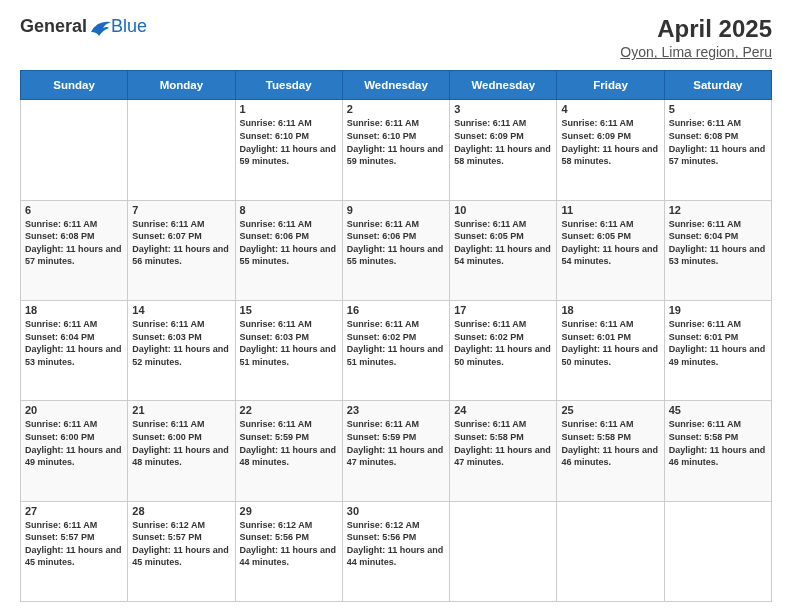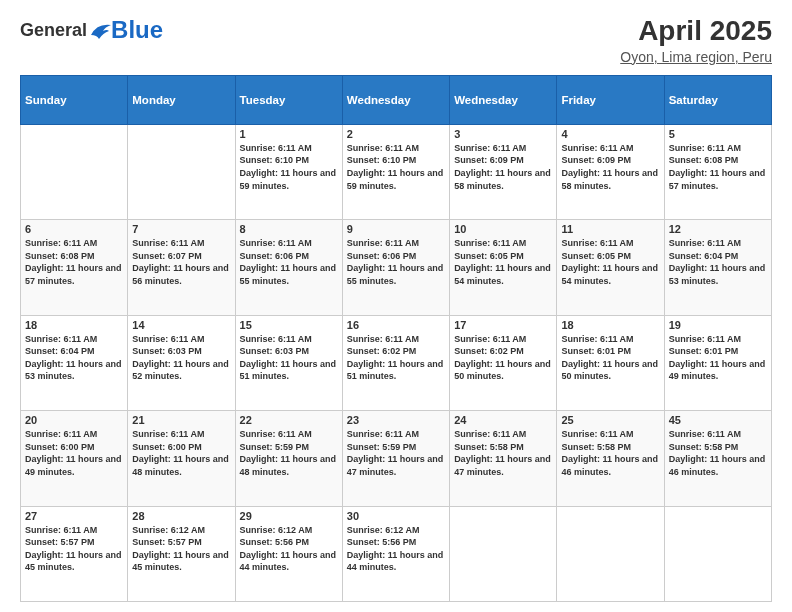--- a/index.html
+++ b/index.html
@@ -35,56 +35,56 @@
       font-weight: bold;
       color: #333;
     }
     .logo-general {
       color: #333;
       font-size: 18px;
       font-weight: bold;
     }
     .logo-blue {
       color: #1a69c4;
-      font-size: 24px;
-      font-weight: bold;
+      font-size: 18px;
+      font-weight: normal;
     }
     .logo-bird {
       width: 22px;
       height: 18px;
       margin-left: 2px;
     }
     .title-block {
       text-align: right;
     }
     .main-title {
-      font-size: 28px;
+      font-size: 24px;
       font-weight: bold;
       color: #333;
       line-height: 1.1;
     }
     .subtitle {
       font-size: 14px;
       color: #555;
       margin-top: 2px;
       text-decoration: underline;
     }
     .calendar {
       width: 100%;
       border-collapse: collapse;
       flex: 1;
     }
     .calendar thead tr th {
       background-color: #2979c4;
       color: #fff;
       font-size: 11.5px;
       font-weight: bold;
-      padding: 18px 4px;
+      padding: 8px 4px;
       border: 1px solid #1a5fa8;
-      text-align: left;
+      text-align: center;
     }
     .calendar tbody tr td {
       border: 1px solid #ccc;
       vertical-align: top;
       padding: 3px 4px;
       font-size: 9.5px;
       color: #333;
       width: calc(100% / 7);
       height: 82px;
       background: #fff;

